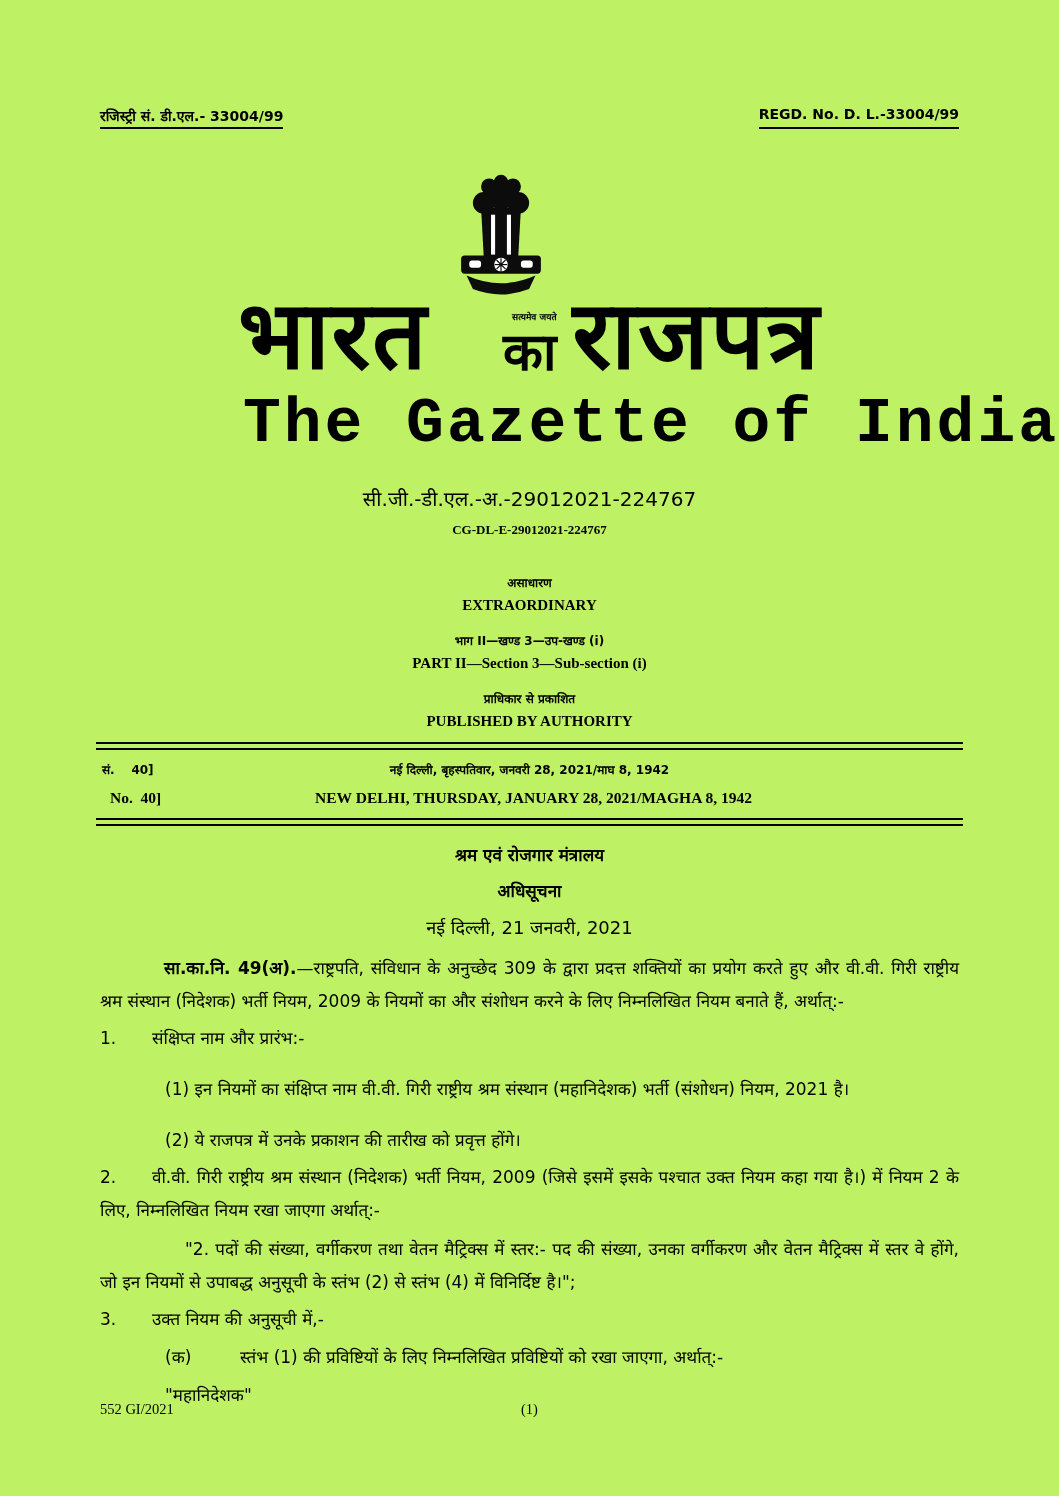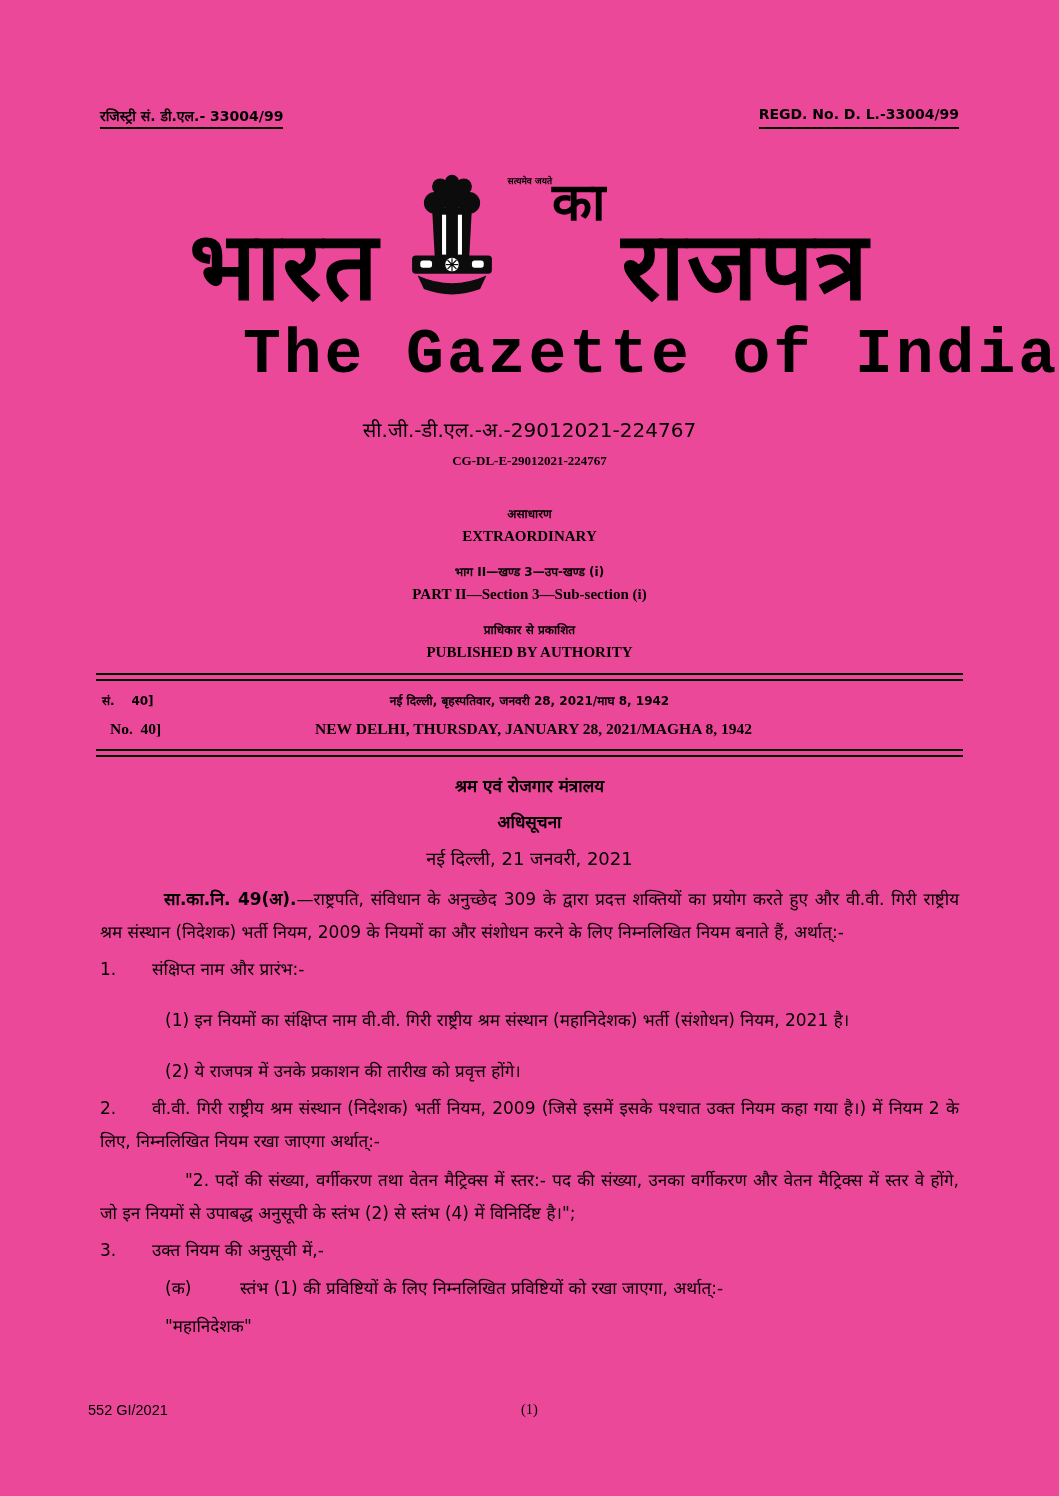--- a/index.html
+++ b/index.html
@@ -1,28 +1,28 @@
 <!DOCTYPE html>
 <html><head>
 <meta charset="utf-8">
 <style>
   * { margin:0; padding:0; box-sizing:border-box; }
   html,body { background:#fff; }
   .page {
     position:relative; width:1059px; height:1496px; margin:0 auto;
-    background:#ec4899; color:#000; overflow:hidden;
+    background:#bef264; color:#000; overflow:hidden;
     font-family:"DejaVu Sans","Liberation Sans",sans-serif;
   }
   
   .reg-row { display:flex; justify-content:space-between; padding:106px 100px 0 100px; }
   .reg { font-size:14px; font-weight:bold; border-bottom:2px solid #000; padding-bottom:2px; }
   
   .masthead { display:flex; justify-content:center; align-items:flex-end; margin-top:44px; }
   .hindi-big { font-size:95px; font-weight:bold; line-height:.88; letter-spacing:2px; }
-  .emblem-col { display:flex; flex-direction:row; align-items:flex-start; margin:0 16px; }
+  .emblem-col { display:flex; flex-direction:column; align-items:flex-end; margin:0 16px; }
   .emblem-svg { width:112px; height:136px; }
   .motto { font-size:9px; font-weight:bold; margin-top:1px; white-space:nowrap; }
   .hindi-ka { font-size:52px; font-weight:bold; line-height:1; margin-top:3px; }
   .english-title {
     text-align:right; font-family:Liberation Mono, monospace;
     font-weight:bold; font-size:63px; letter-spacing:3px; margin-top:12px; line-height:1.1;
   }
   
   .codes { text-align:center; margin-top:26px; }
   .code-hi { font-size:20px; }
@@ -52,21 +52,21 @@
   .intro { text-indent:64px; }
   .intro-bold { font-weight:bold; }
   .rule-p { margin-top:4px; }
   .rule-num { display:inline-block; width:52px; }
   .sub-p { padding-left:100px; text-indent:-35px; margin-top:18px; }
   .quote-p { text-indent:85px; margin-top:6px; }
   .sub-k { padding-left:65px; margin-top:5px; }
   .k-label { display:inline-block; width:75px; }
   .entry-p { padding-left:65px; margin-top:5px; }
   
-  .footer-left { position:absolute; left:88px; bottom:78px; font-family:Liberation Sans, sans-serif; font-size:14.5px; }
+  .footer-left { position:absolute; left:100px; bottom:78px; font-family:Liberation Serif, serif; font-size:14.5px; }
   .footer-center { position:absolute; left:0; right:0; bottom:78px; text-align:center; font-family:"Liberation Serif",serif; font-size:14.5px; }
 </style>
 </head>
 <body>
 
 <div class="page">
 
   <div class="reg-row">
     <span class="reg">रजिस्ट्री सं. डी.एल.- 33004/99</span>
     <span class="reg">REGD. No. D. L.-33004/99</span>

